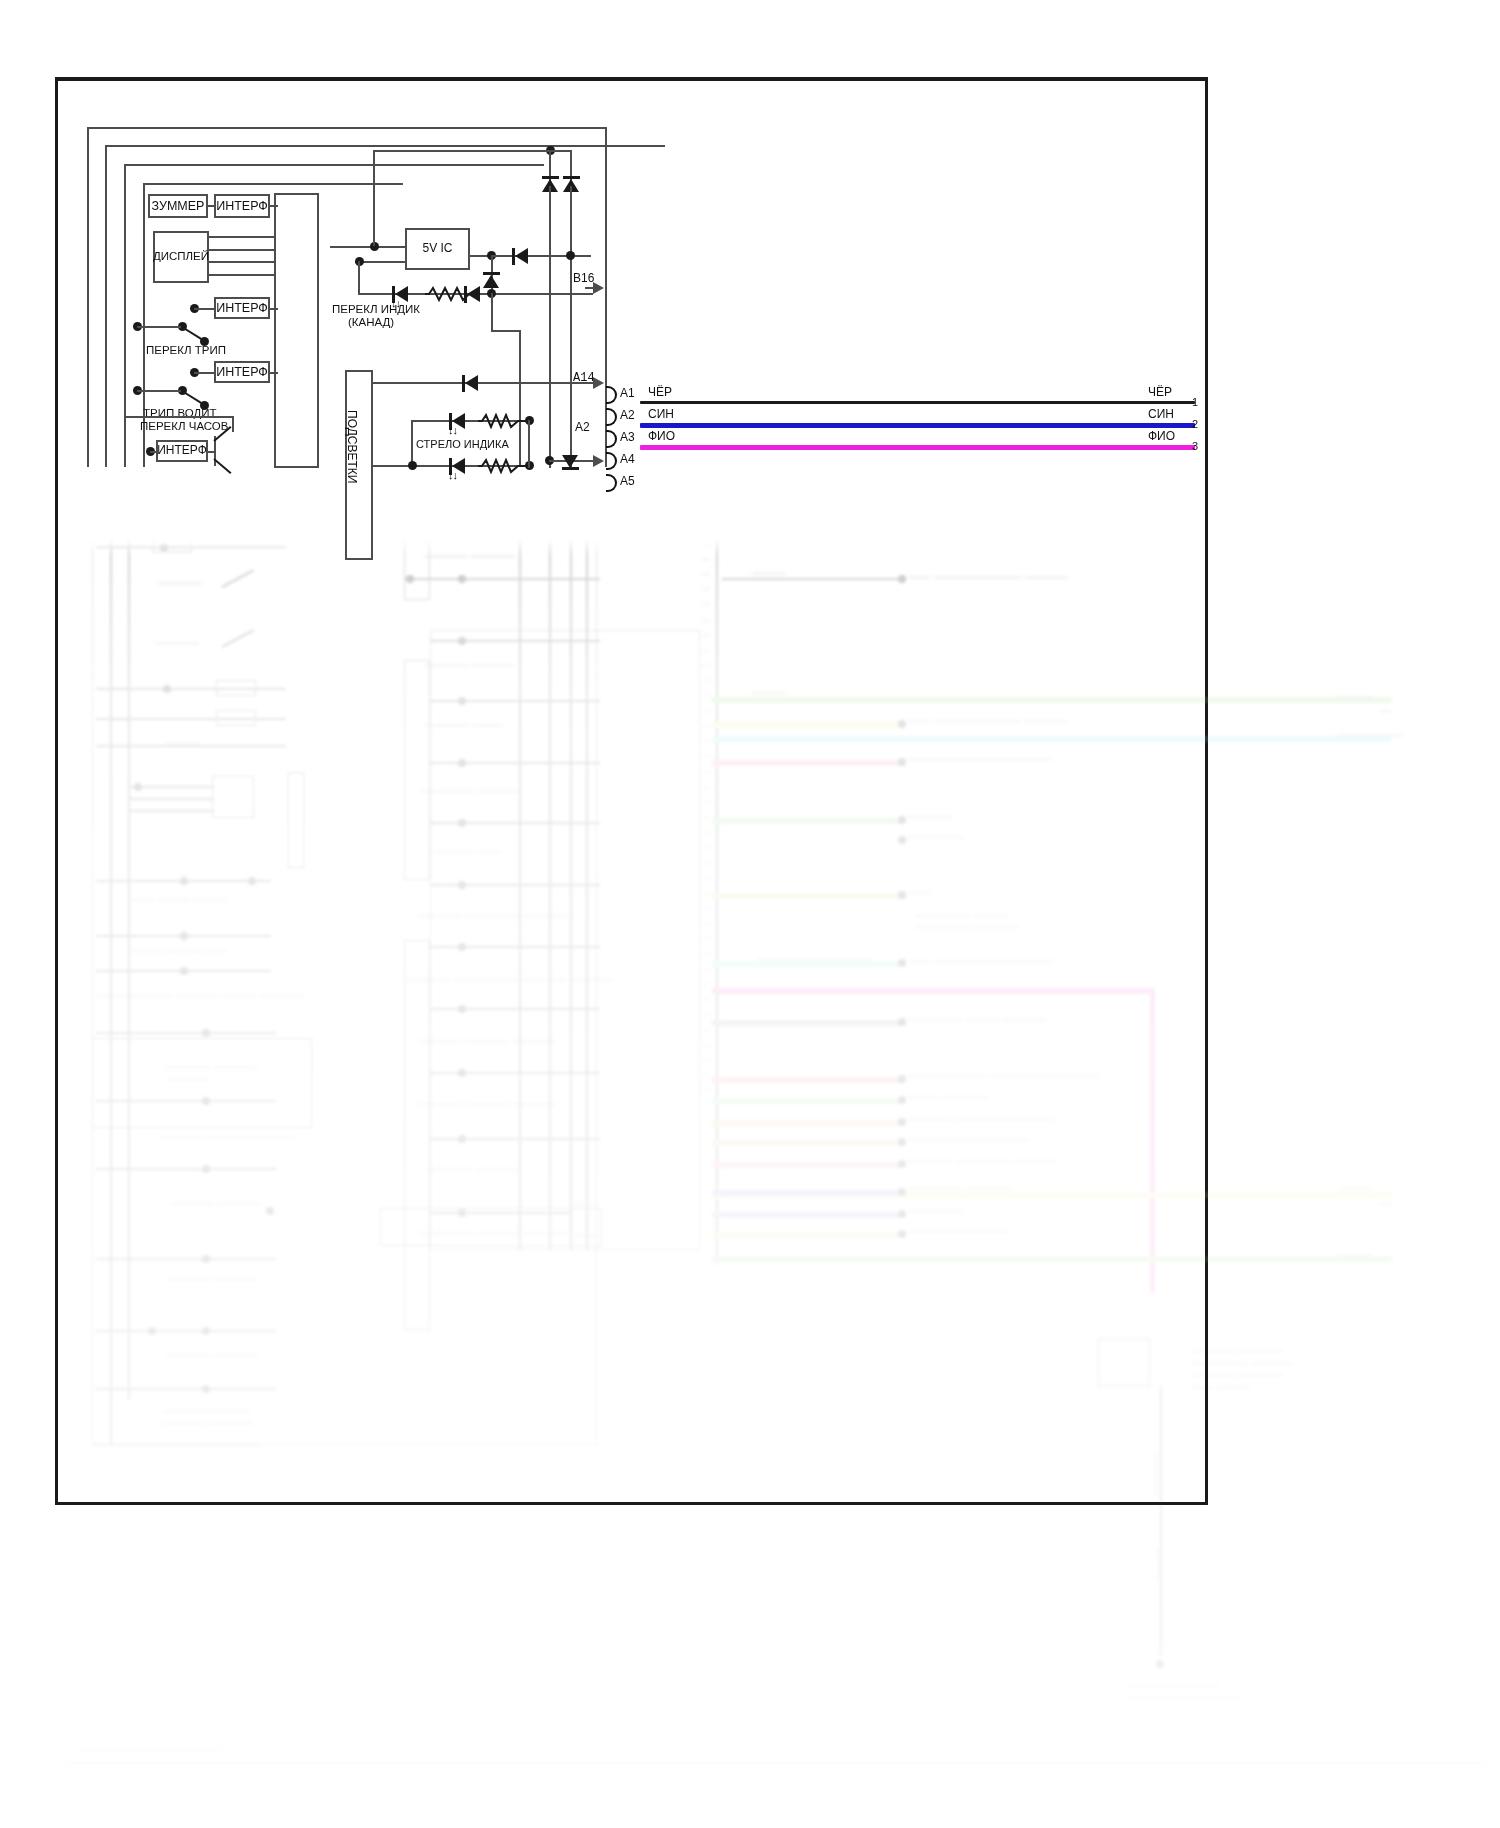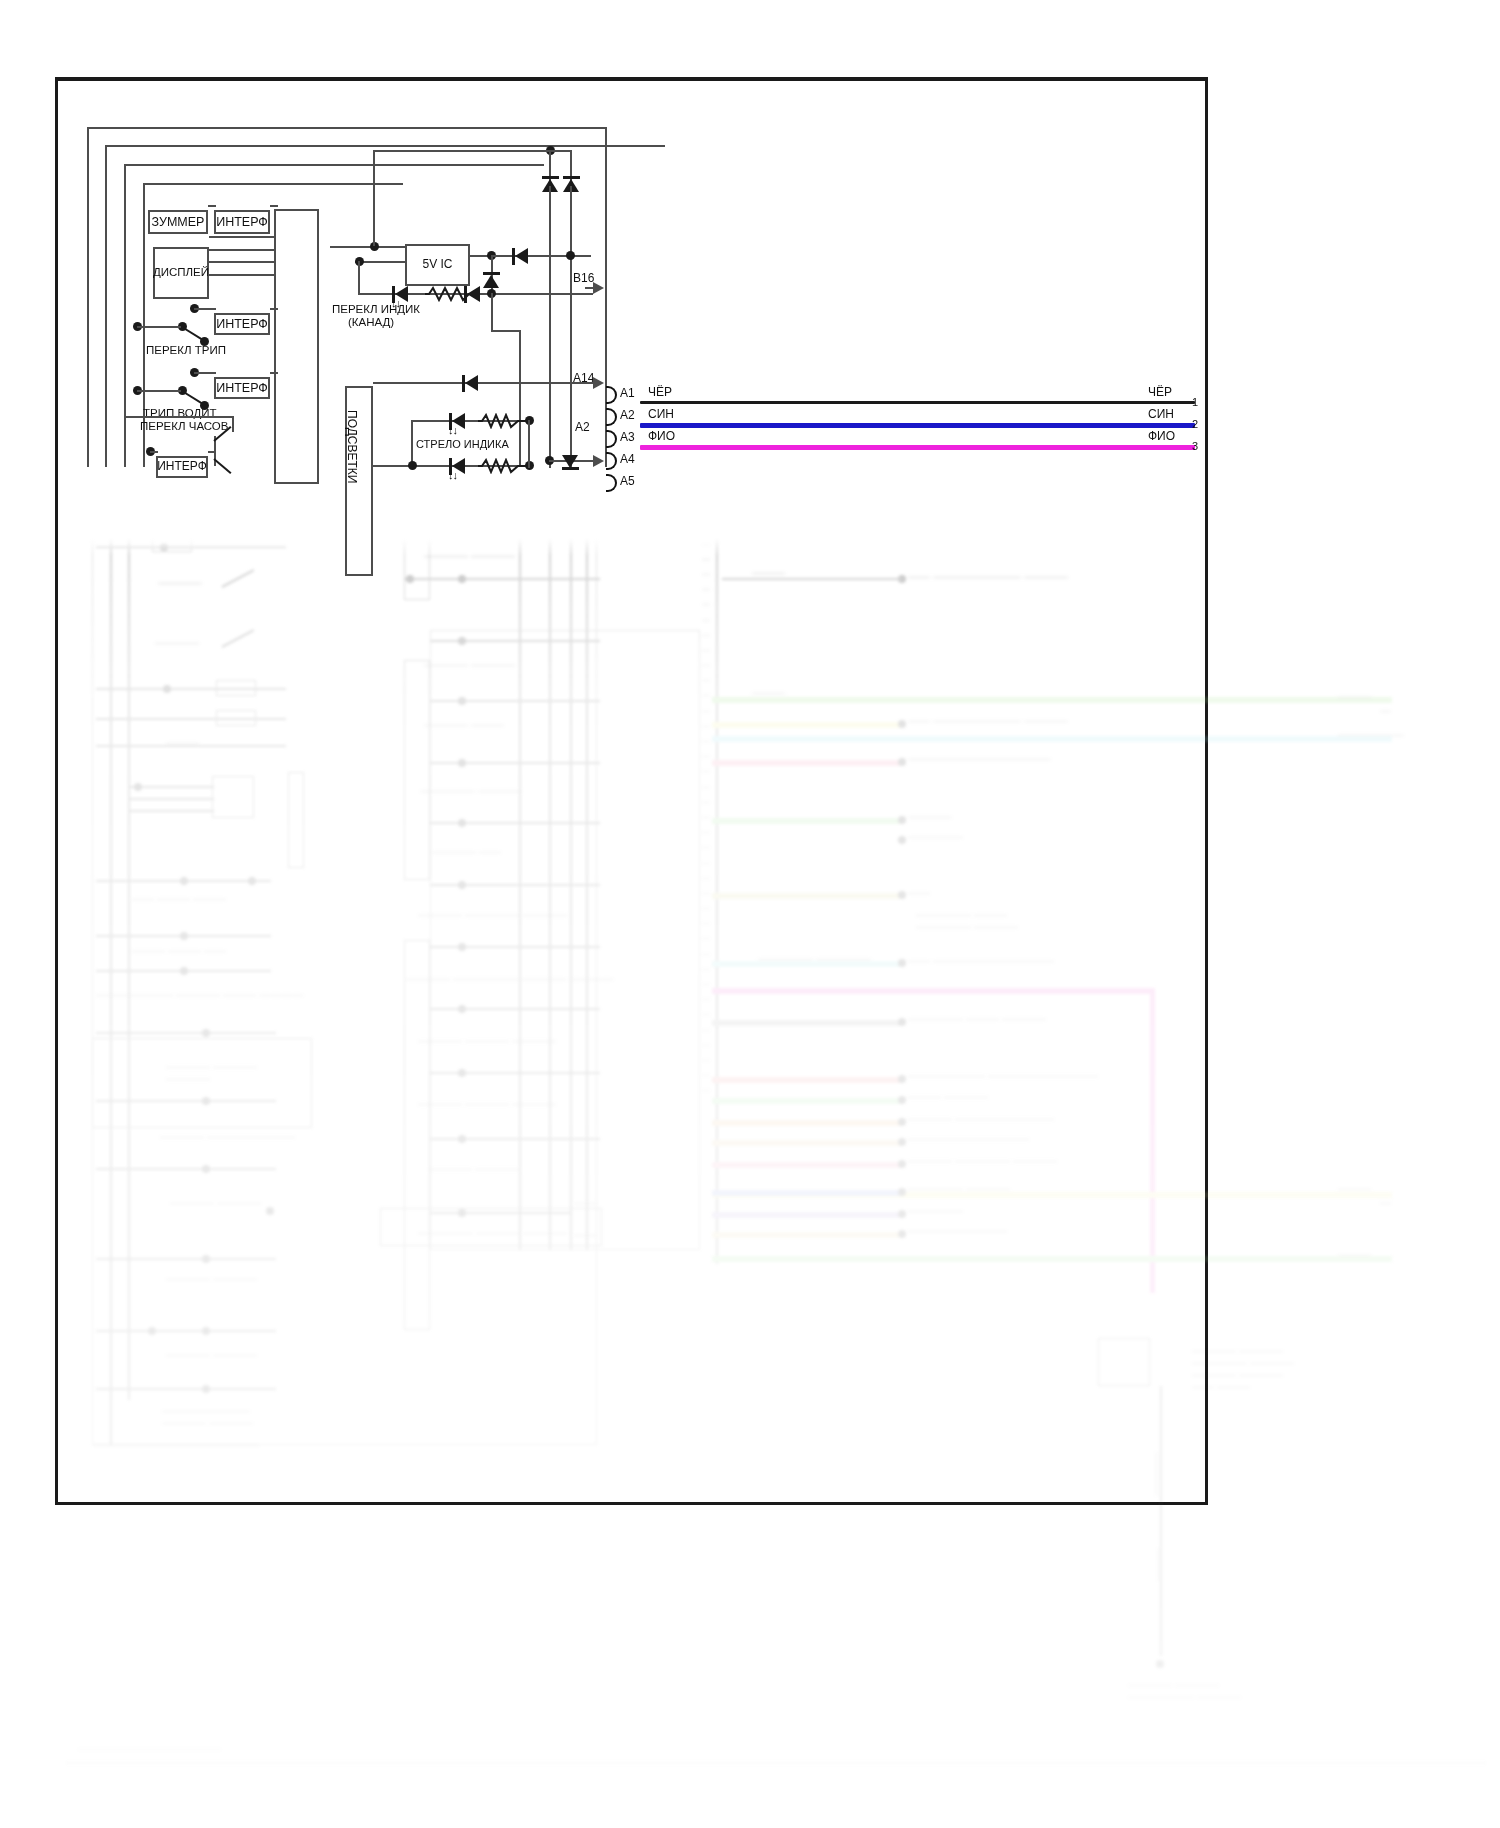--- a/index.html
+++ b/index.html
@@ -5,21 +5,21 @@
 <style>
   html,body{margin:0;padding:0;background:#ffffff;}
   body{font-family:"Liberation Sans","DejaVu Sans",sans-serif;}
   #page{position:relative;width:1500px;height:1828px;background:#ffffff;overflow:hidden;}
 
   
   .hl{position:absolute;background:#4d4d4d;height:2px;}
   .vl{position:absolute;background:#4d4d4d;width:2px;}
   .hlk{position:absolute;background:#1a1a1a;height:2px;}
   .vlk{position:absolute;background:#1a1a1a;width:2px;}
-  .box{position:absolute;border:2px solid #4d4d4d;background:#fff;box-sizing:border-box;margin-top:16px;}
+  .box{position:absolute;border:2px solid #4d4d4d;background:#fff;box-sizing:border-box;}
   .lbl{position:absolute;color:#111;white-space:nowrap;line-height:1.15;}
   .ctr{display:flex;align-items:center;justify-content:center;text-align:center;}
   .dot{position:absolute;width:9px;height:9px;border-radius:50%;background:#1a1a1a;}
 
   
   .diode{position:absolute;width:0;height:0;}
   .diode .tri{position:absolute;width:0;height:0;}
   .diode .bar{position:absolute;background:#1a1a1a;}
   
   .dio-l .tri{border-top:8px solid transparent;border-bottom:8px solid transparent;border-right:13px solid #1a1a1a;left:3px;top:-8px;}
@@ -197,21 +197,21 @@
   <div class="hl" style="left:585px;top:287px;width:15px;"></div>
   <div class="dot" style="left:566px;top:251px;"></div>
   <div class="lbl" style="left:573px;top:272px;font-size:12px;">B16</div>
   <div class="arrowhead" style="left:593px;top:282px;"></div>
 
   <div class="hl" style="left:373px;top:382px;width:227px;"></div>
   <div class="diode dio-l" style="left:462px;top:383px;">
     <span class="bar"></span>
       <span class="tri"></span>
   </div>
-  <div class="lbl" style="left:573px;top:372px;font-size:12px;">A14</div>
+  <div class="lbl" style="left:573px;top:372px;font-size:12px;font-family:Liberation Mono, monospace;">A14</div>
   <div class="arrowhead" style="left:593px;top:377px;"></div>
 
   <div class="vl" style="left:411px;top:420px;height:48px;"></div>
 
   <div class="hl" style="left:411px;top:420px;width:118px;"></div>
   <div class="diode dio-l" style="left:449px;top:421px;">
     <span class="bar"></span>
       <span class="tri"></span>
   </div>
   <div class="ledar" style="left:448px;top:424px;">↓↓</div>

